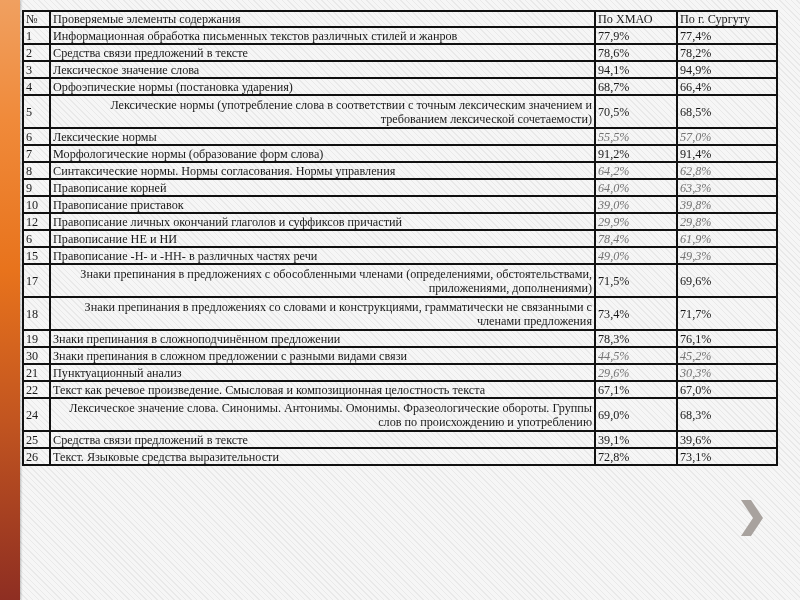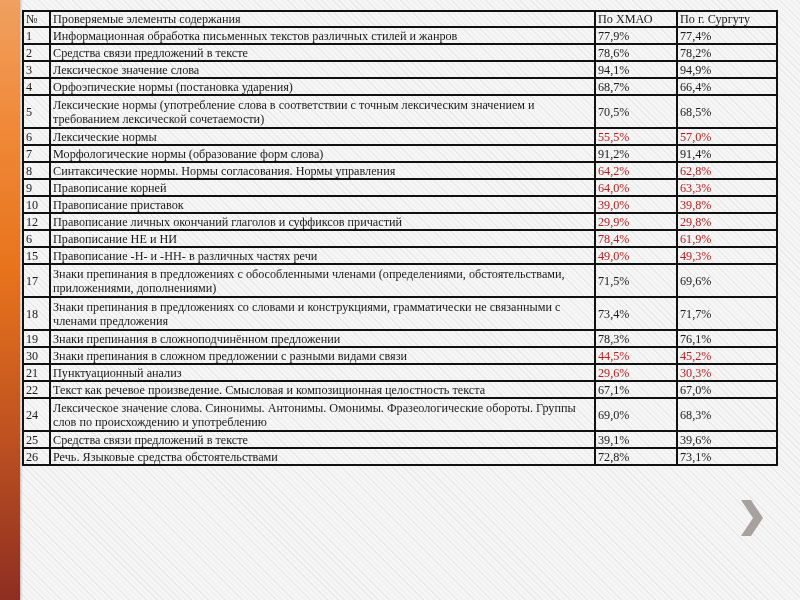--- a/index.html
+++ b/index.html
@@ -22,23 +22,23 @@
   }
   table.grid td, table.grid th {
     border:2px solid #111;
     padding:0 2px;
     vertical-align:middle;
     font-weight:normal;
     text-align:left;
     white-space:nowrap;
     overflow:hidden;
   }
-  .red { color:#b91c1c; font-weight:bold; }
+  .red { color:#737373; font-weight:bold; font-style:italic; }
   .tall td { height:31px; }
-  .tall .title { white-space:normal; }
+  .tall .title { white-space:normal;text-align:right; }
   .short td { height:15px; }
   .chev {
     position:absolute; left:739px; top:500px; width:24px; height:36px;
   }
 </style>
 </head>
 <body>
 
 <div class="sidebar"></div>
 
@@ -179,21 +179,21 @@
         <td>68,3%</td>
       </tr>
       <tr class="short">
         <td>25</td>
         <td class="title">Средства связи предложений в тексте</td>
         <td>39,1%</td>
         <td>39,6%</td>
       </tr>
       <tr class="short">
         <td>26</td>
-        <td class="title">Речь. Языковые средства обстоятельствами</td>
+        <td class="title">Текст. Языковые средства выразительности</td>
         <td>72,8%</td>
         <td>73,1%</td>
       </tr>
     </tbody>
 </table>
 
 <svg class="chev" viewBox="0 0 24 36">
   <polygon points="2,0 12,0 24,18 12,36 2,36 14,18" fill="#a8a29e"></polygon>
 </svg>
 

